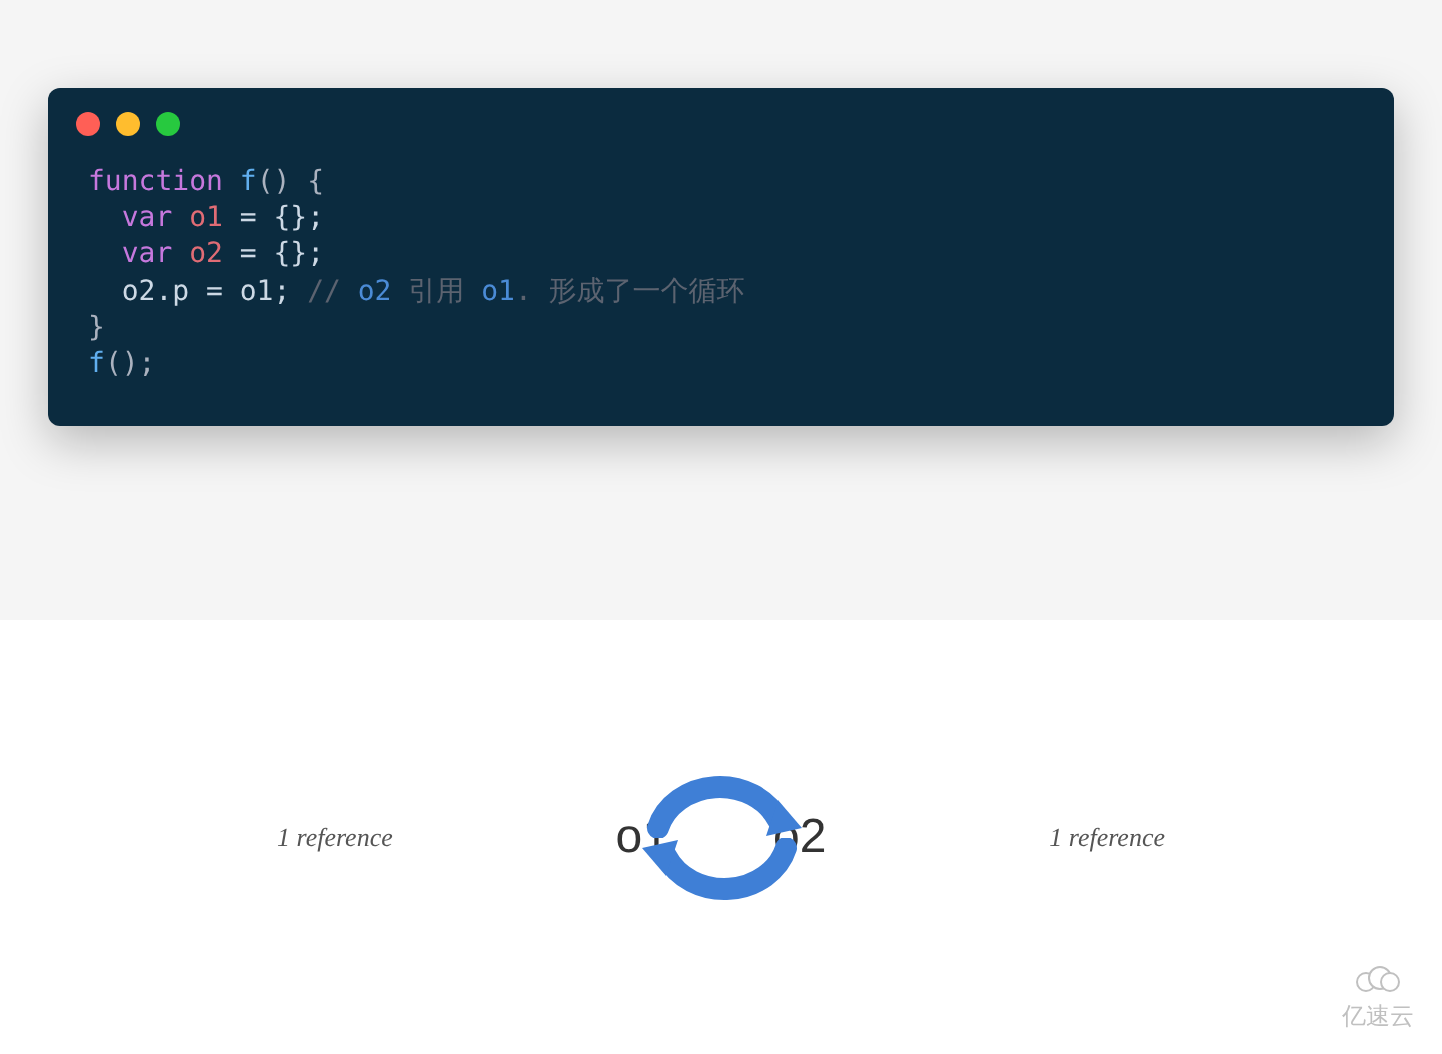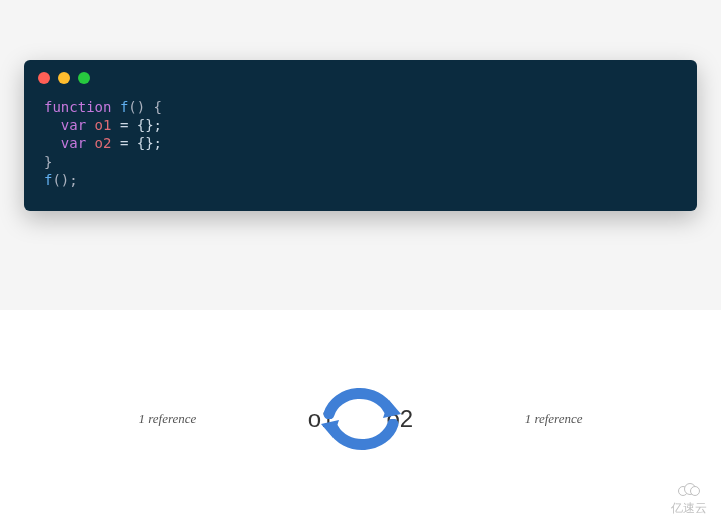--- a/index.html
+++ b/index.html
@@ -9,21 +9,21 @@
     }
     body {
       width: 721px;
       height: 527px;
       font-family: -apple-system, BlinkMacSystemFont, 'Segoe UI', monospace;
       background: #ffffff;
       position: relative;
     }
     .upper-section {
       background: #f5f5f5;
-      padding: 16px 24px 48px 24px;
+      padding: 0 24px 48px 24px;
       height: 310px;
     }
     .code-window {
       background: #0b2b3f;
       border-radius: 6px;
       box-shadow: 0 8px 24px rgba(0,0,0,0.25);
       overflow: hidden;
       position: relative;
       top: 44px;
     }
@@ -141,20 +141,21 @@
   <div class="code-window">
     <div class="window-controls">
       <div class="window-dot dot-red"></div>
       <div class="window-dot dot-yellow"></div>
       <div class="window-dot dot-green"></div>
     </div>
     <div class="code-content" id="code-content">
         <div class="code-line"><span class="kw">function</span><span class="plain"> </span><span class="fn">f</span><span class="punct">() {</span></div>
         <div class="code-line"><span class="plain">  </span><span class="kw">var</span><span class="plain"> </span><span class="var">o1</span><span class="plain"> = {};</span></div>
         <div class="code-line"><span class="plain">  </span><span class="kw">var</span><span class="plain"> </span><span class="var">o2</span><span class="plain"> = {};</span></div>
+        <div class="code-line"><span class="plain">  o2.p = o1; </span><span class="comment">// </span><span class="comment-hl">o2</span><span class="comment"> 引用 </span><span class="comment-hl">o1</span><span class="comment">. 形成了一个循环</span></div>
         <div class="code-line"><span class="punct">}</span></div>
         <div class="code-line"><span class="plain"></span></div>
         <div class="code-line"><span class="fn">f</span><span class="punct">();</span></div>
       </div>
   </div>
 </div>
 
 <div class="diagram-section">
   <div class="diagram">
     <span class="ref-label ref-left">1 reference</span>

